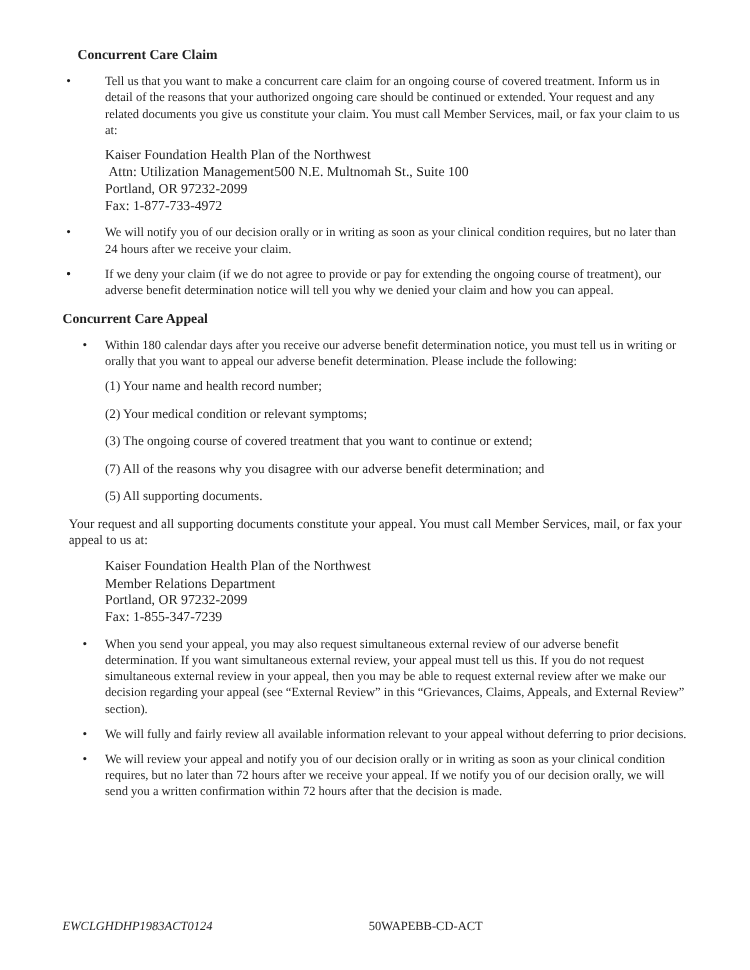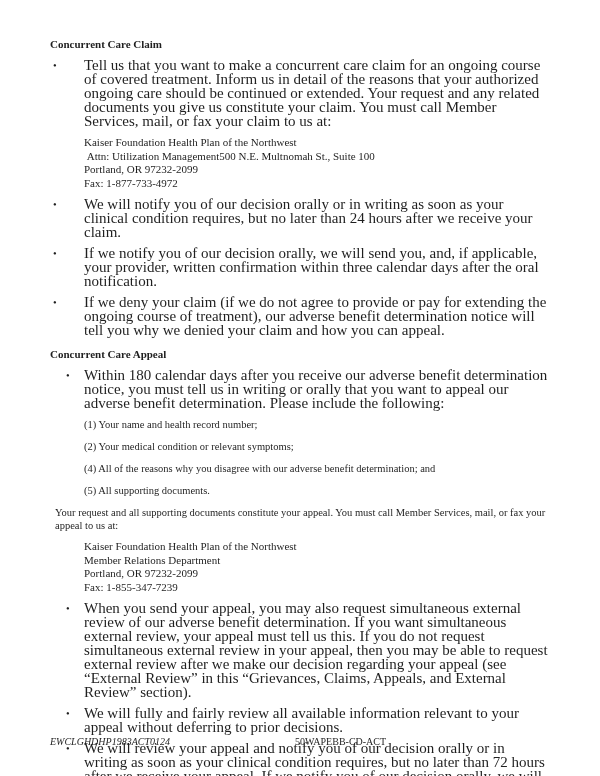--- a/index.html
+++ b/index.html
@@ -17,22 +17,22 @@
     top: 38px;
     left: 50px;
     right: 50px;
   }
   .heading {
     font-size: 11px;
     font-weight: bold;
     margin: 0 0 8px 0;
     line-height: 13px;
   }
-  .heading.indent1 { margin-left: 0; }
-  .body-text { font-size: 15px; line-height: 13px; }
+  .heading.indent1 { margin-left: 12px; }
+  .body-text { font-size: 10px; line-height: 13px; }
   .bullet {
     position: relative;
     padding-left: 34px;
     margin-bottom: 7px;
     font-size: 10.5px;
     line-height: 13px;
   }
   .bullet .marker {
     position: absolute;
     top: 0;
@@ -91,40 +91,40 @@
       <div class="aline">Fax: 1-877-733-4972</div>
     </div>
 
     <div class="bullet lv1">
       <span class="marker">•</span>
       <span class="body-text">We will notify you of our decision orally or in writing as soon as your clinical condition requires, but no later than 24 hours after we receive your claim.</span>
     </div>
 
     <div class="bullet lv1">
       <span class="marker">•</span>
-      <span class="body-text">If we notify you of our decision orally, we will send you, and, if applicable, your provider, written confirmation within three calendar days after the oral notification.</span>
     </div>
 
     <div class="bullet lv1">
       <span class="marker">•</span>
       <span class="body-text">If we deny your claim (if we do not agree to provide or pay for extending the ongoing course of treatment), our adverse benefit determination notice will tell you why we denied your claim and how you can appeal.</span>
     </div>
 
     <div class="section-gap"></div>
 
     <h2 class="heading">Concurrent Care Appeal</h2>
 
     <div class="bullet lv2">
       <span class="marker">•</span>
       <span class="body-text">Within 180 calendar days after you receive our adverse benefit determination notice, you must tell us in writing or orally that you want to appeal our adverse benefit determination. Please include the following:</span>
     </div>
 
     <div class="numitem">(1) Your name and health record number;</div>
     <div class="numitem">(2) Your medical condition or relevant symptoms;</div>
-    <div class="numitem">(4) All of the reasons why you disagree with our adverse benefit determination; and</div>
+    <div class="numitem">(3) The ongoing course of covered treatment that you want to continue or extend;</div>
+    <div class="numitem">(7) All of the reasons why you disagree with our adverse benefit determination; and</div>
     <div class="numitem">(5) All supporting documents.</div>
 
     <p class="para">Your request and all supporting documents constitute your appeal. You must call Member Services, mail, or fax your appeal to us at:</p>
 
     <div class="address">
       <div class="aline">Kaiser Foundation Health Plan of the Northwest</div>
       <div class="aline">Member Relations Department</div>
       <div class="aline">Portland, OR 97232-2099</div>
       <div class="aline">Fax: 1-855-347-7239</div>
     </div>

